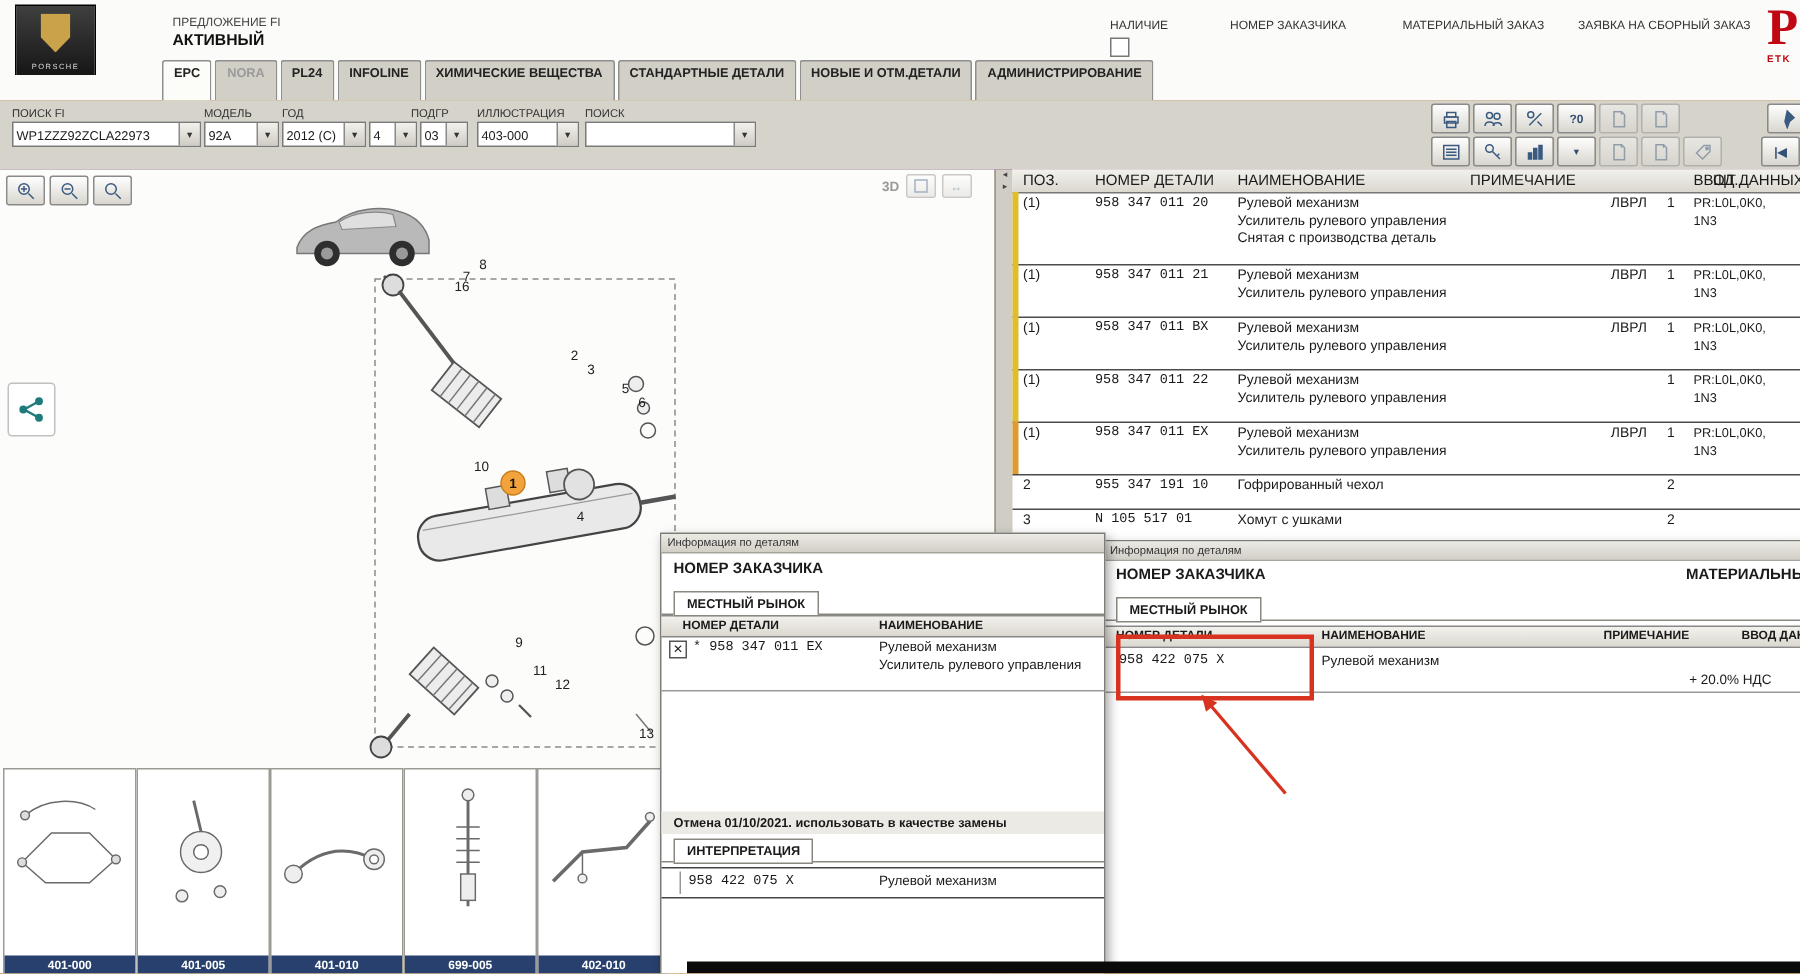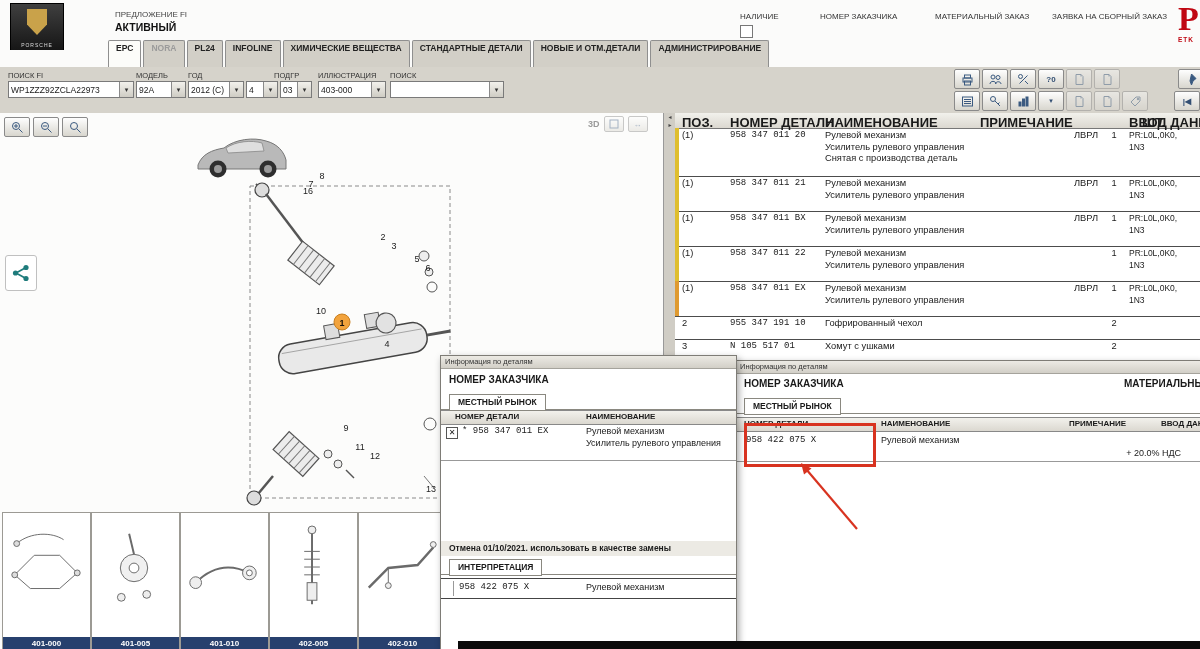--- a/index.html
+++ b/index.html
@@ -48,21 +48,21 @@
   
   .co{position:absolute;transform:translate(-50%,-50%);font-size:9px;color:#222;cursor:pointer;z-index:5;}
   .co.hl{width:15px;height:15px;background:#f2a33c;border:1px solid #c87f1f;border-radius:50%;display:flex;align-items:center;justify-content:center;font-weight:bold;font-size:9px;color:#18110a;}
 
   
   .thumb{position:absolute;top:512px;width:87px;height:137px;background:#fff;border:1px solid #9c9a94;cursor:pointer;}
   .tlabel{position:absolute;left:0;bottom:0;width:100%;height:13px;background:#27406e;color:#fff;font-size:8px;font-weight:bold;display:flex;align-items:center;justify-content:center;}
 
   
   #ptable{left:675px;top:113px;width:525px;height:536px;background:#fff;}
-  .pt-head{position:absolute;left:0;top:0;width:100%;height:15px;background:linear-gradient(#f2f1ec,#dbd8d0);border-bottom:1px solid #777;font-size:13px;font-weight:bold;}
+  .pt-head{position:absolute;left:0;top:0;width:100%;height:15px;background:linear-gradient(#f2f1ec,#dbd8d0);border-bottom:1px solid #777;font-size:10px;font-weight:normal;}
   .pt-head span{position:absolute;top:2px;white-space:nowrap;}
   .pt-row{position:absolute;left:0;width:100%;border-bottom:1px solid #4c4c4c;font-size:9.3px;}
   .pt-row .marker{position:absolute;left:0;top:0;bottom:0;width:4px;}
   .cell{position:absolute;top:2px;white-space:nowrap;line-height:11.5px;}
 
   
   .popup{position:absolute;background:#fff;border:1px solid #7e7c76;box-shadow:2px 3px 7px rgba(0,0,0,.35);z-index:20;}
   .titlebar{height:13px;background:linear-gradient(#eceae4,#d2cfc7);border-bottom:1px solid #a5a39c;font-size:7.5px;color:#333;padding:1px 4px;box-sizing:border-box;}
   .pheading{font-size:10px;font-weight:bold;}
   .tabline{position:absolute;border-bottom:1px solid #8a8880;}
@@ -367,21 +367,21 @@
           <path d="M15,70 Q40,45 70,60" fill="none" stroke="#6a6a6a" stroke-width="2"></path>
           <circle cx="15" cy="70" r="6" fill="#eee" stroke="#6a6a6a"></circle>
           <circle cx="70" cy="60" r="7" fill="#eee" stroke="#6a6a6a"></circle>
           <circle cx="70" cy="60" r="3" fill="#fff" stroke="#6a6a6a"></circle>
         </svg><div class="tlabel">401-010</div></div>
       <div class="thumb" style="left: 269px; top: 399px;"><svg width="85" height="110" viewBox="0 0 87 110">
           <line x1="43" y1="18" x2="43" y2="92" stroke="#6a6a6a" stroke-width="2"></line>
           <path d="M35,38 h16 M35,46 h16 M35,54 h16 M35,62 h16" stroke="#6a6a6a"></path>
           <circle cx="43" cy="16" r="4" fill="#eee" stroke="#6a6a6a"></circle>
           <rect x="38" y="70" width="10" height="18" fill="#eee" stroke="#6a6a6a"></rect>
-        </svg><div class="tlabel">402-005</div></div>
+        </svg><div class="tlabel">699-005</div></div>
       <div class="thumb" style="left: 358px; top: 399px;"><svg width="85" height="110" viewBox="0 0 87 110">
           <path d="M10,75 L30,55 L60,52 L76,34" fill="none" stroke="#6a6a6a" stroke-width="2.5"></path>
           <line x1="30" y1="55" x2="30" y2="70" stroke="#6a6a6a"></line>
           <circle cx="30" cy="73" r="3" fill="#eee" stroke="#6a6a6a"></circle>
           <circle cx="76" cy="31" r="3" fill="#eee" stroke="#6a6a6a"></circle>
         </svg><div class="tlabel">402-010</div></div>
     </div>
 
   <div id="splitter" class="a">
     <div class="spl-arr">◂</div>

